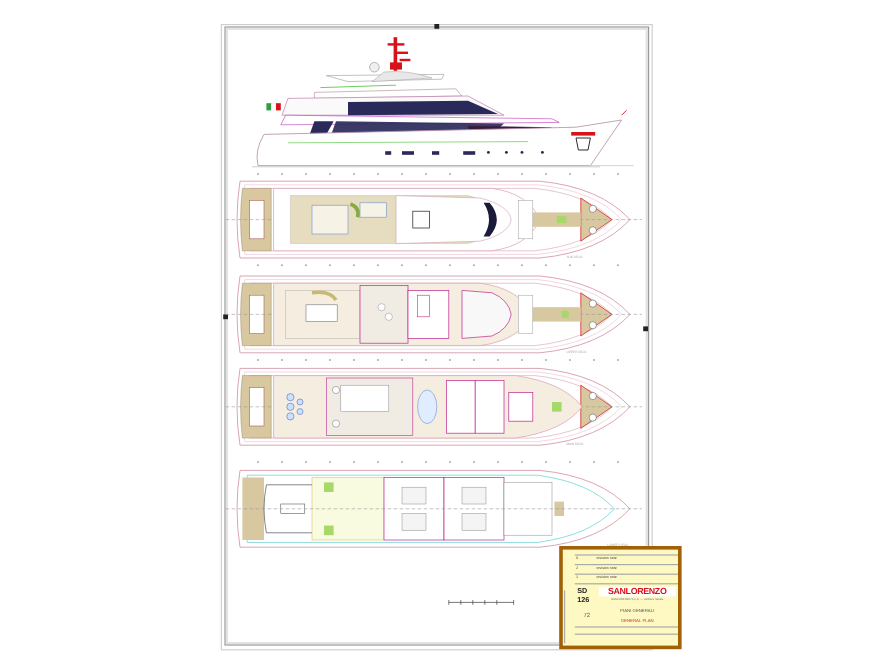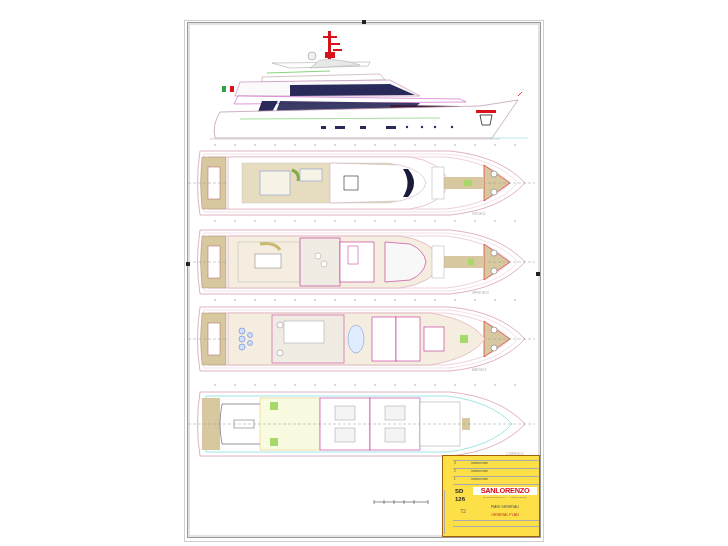--- a/index.html
+++ b/index.html
@@ -1,21 +1,21 @@
 <!DOCTYPE html>
 <html><head>
 <meta charset="utf-8">
 <style>
   html, body { margin:0; padding:0; background:#ffffff; }
   body { width:728px; height:546px; position:relative; overflow:hidden; font-family:"Liberation Sans", sans-serif; }
   .sheet { position:absolute; left:187px; top:22px; width:352px; height:514px; border:1px solid #9a9a9a; box-shadow: inset 0 0 0 2px #e2e2e2; background:#fff; }
   .sheet-outer { position:absolute; left:184px; top:20px; width:358px; height:520px; border:1px solid #cfcfcf; }
   .mark { position:absolute; width:4px; height:4px; background:#222; }
   svg { position:absolute; left:0; top:0; }
-  .tb { position:absolute; left:442px; top:455px; width:96px; height:80px; border:1px solid #a16207; background:#fde047; font-size:3px; color:#444; }
+  .tb { position:absolute; left:466px; top:455px; width:96px; height:80px; border:3px solid #a16207; background:#fef9c3; font-size:3px; color:#444; }
   .tb .row { position:absolute; left:10px; right:0; border-bottom:1px solid #aaa; }
   .brand { position:absolute; left:30px; top:31px; width:64px; height:8px; background:#ffffff; color:#d8121a; font-weight:bold; font-size:7.4px; letter-spacing:-0.3px; line-height:8px; text-align:center; font-family:"Liberation Sans", sans-serif; }
   .brand-sub { position:absolute; left:30px; top:40px; width:64px; font-size:2.4px; color:#777; text-align:center; line-height:3px; }
   .model { position:absolute; left:12px; top:31px; width:16px; font-size:6px; color:#222; font-weight:bold; line-height:8px; }
   .plan-it { position:absolute; left:30px; top:49px; width:64px; font-size:3.6px; color:#555; text-align:center; }
   .plan-en { position:absolute; left:30px; top:57px; width:64px; font-size:3.6px; color:#c0392b; text-align:center; }
   .sheet-no { position:absolute; left:12px; top:52px; width:16px; font-size:5px; color:#666; text-align:center; }
   .side-label { position:absolute; left:1px; top:34px; width:7px; height:44px; border-right:1px solid #aaa; font-size:2.5px; writing-mode:vertical-rl; transform:rotate(180deg); text-align:center; color:#555; }
 </style>
 </head>

